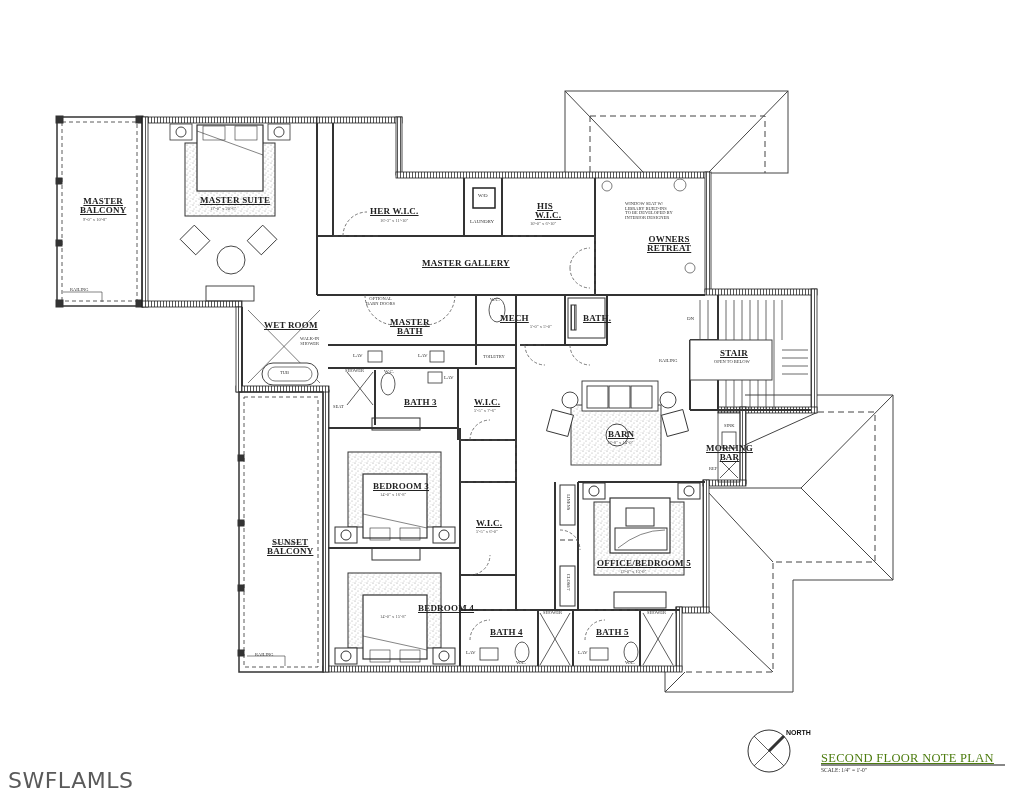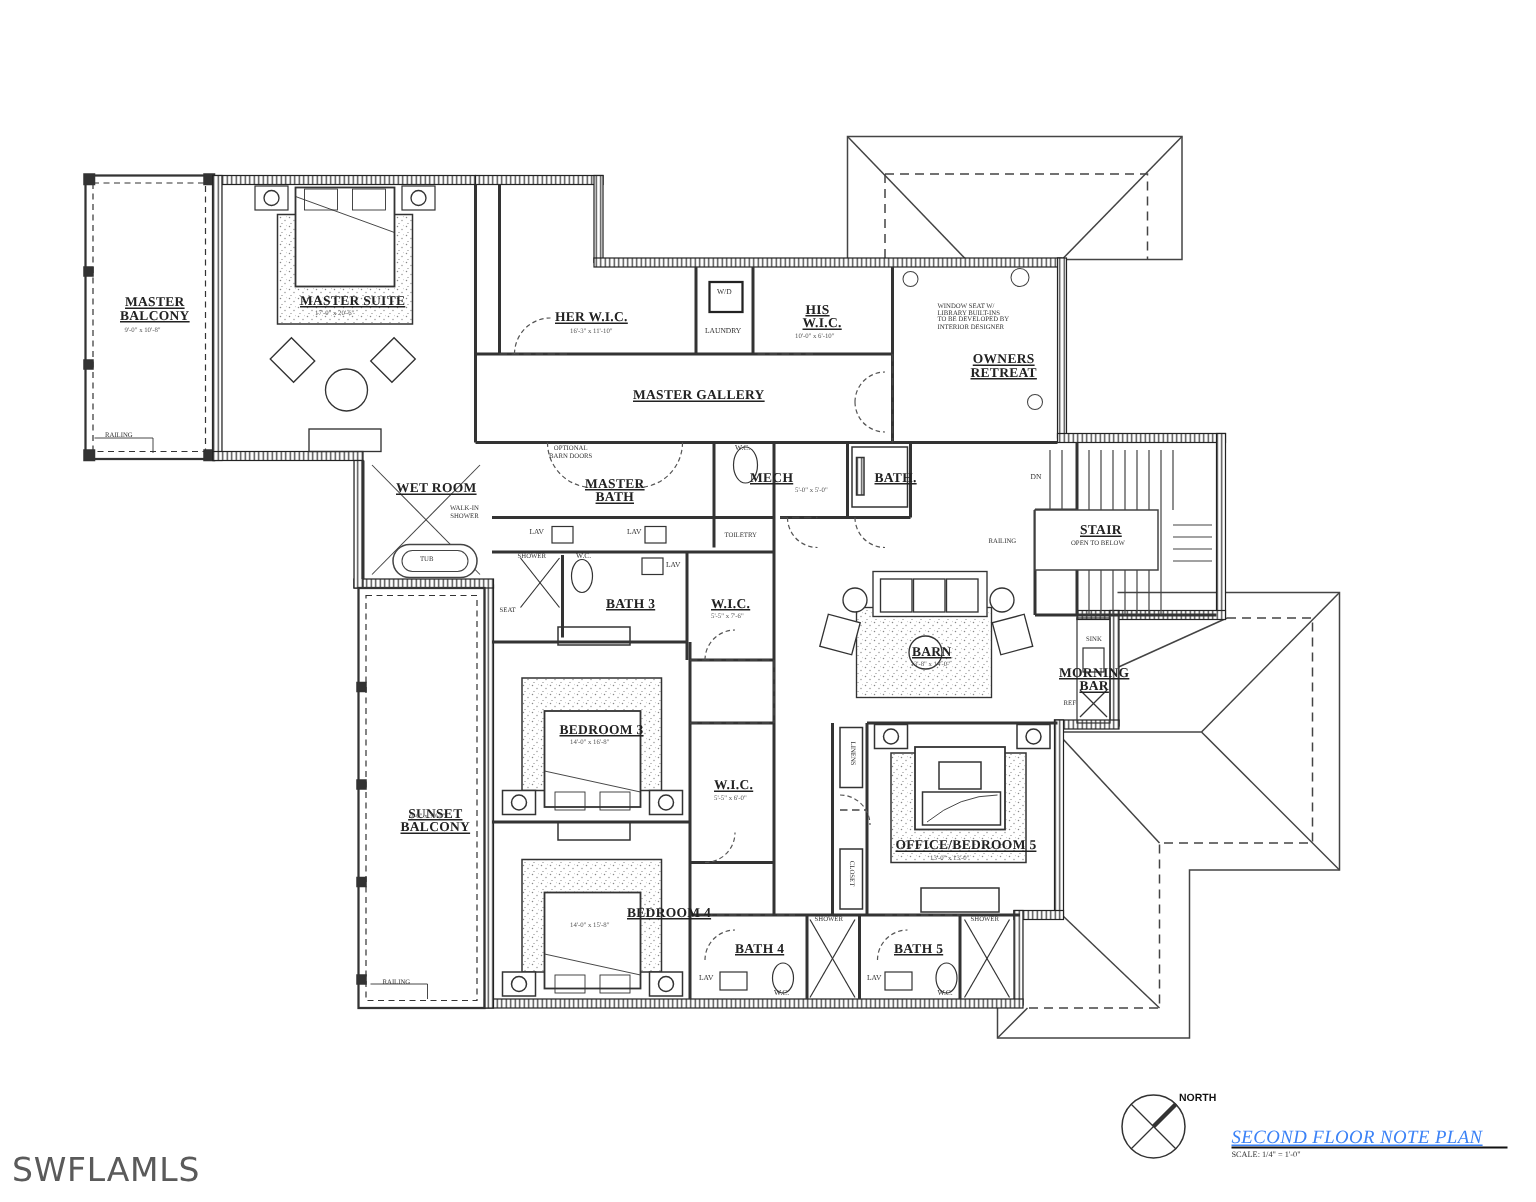--- a/index.html
+++ b/index.html
@@ -2,21 +2,21 @@
 <html><head>
 <meta charset="utf-8">
 <style>
   html,body{margin:0;padding:0;background:#ffffff;}
   body{width:1024px;height:801px;position:relative;overflow:hidden;font-family:"Liberation Serif","DejaVu Serif",serif;}
   svg{position:absolute;left:0;top:0;}
   .lbl{position:absolute;font-family:"Liberation Serif","DejaVu Serif",serif;color:#222;text-align:center;line-height:1.05;white-space:nowrap;}
   .room{font-size:9px;text-decoration:underline;letter-spacing:0.2px;font-weight:bold;}
   .dim{font-size:4.5px;color:#555;}
   .note{font-size:5px;color:#333;}
-  .title{position:absolute;left:821px;top:751px;font-size:12.5px;color:#3b82f6;text-decoration:underline;letter-spacing:0.3px;font-family:"Liberation Serif","DejaVu Serif",serif;font-style:italic;}
+  .title{position:absolute;left:821px;top:751px;font-size:12.5px;color:#4d7c0f;text-decoration:underline;letter-spacing:0.3px;font-family:"Liberation Serif","DejaVu Serif",serif;}
   .scale{position:absolute;left:821px;top:767px;font-size:5.5px;color:#333;font-family:"Liberation Serif","DejaVu Serif",serif;}
   .north{position:absolute;left:786px;top:729px;font-size:7px;color:#111;font-weight:bold;font-family:"Liberation Sans","DejaVu Sans",sans-serif;}
   .wm{position:absolute;left:8px;top:768px;font-size:22px;color:#5a5a5a;font-family:"DejaVu Sans","Liberation Sans",sans-serif;letter-spacing:0.5px;}
 </style>
 </head>
 <body>
 
 <svg width="1024" height="801" viewBox="0 0 1024 801">
   <defs>
     <pattern id="hatch" width="3" height="3" patternUnits="userSpaceOnUse">

